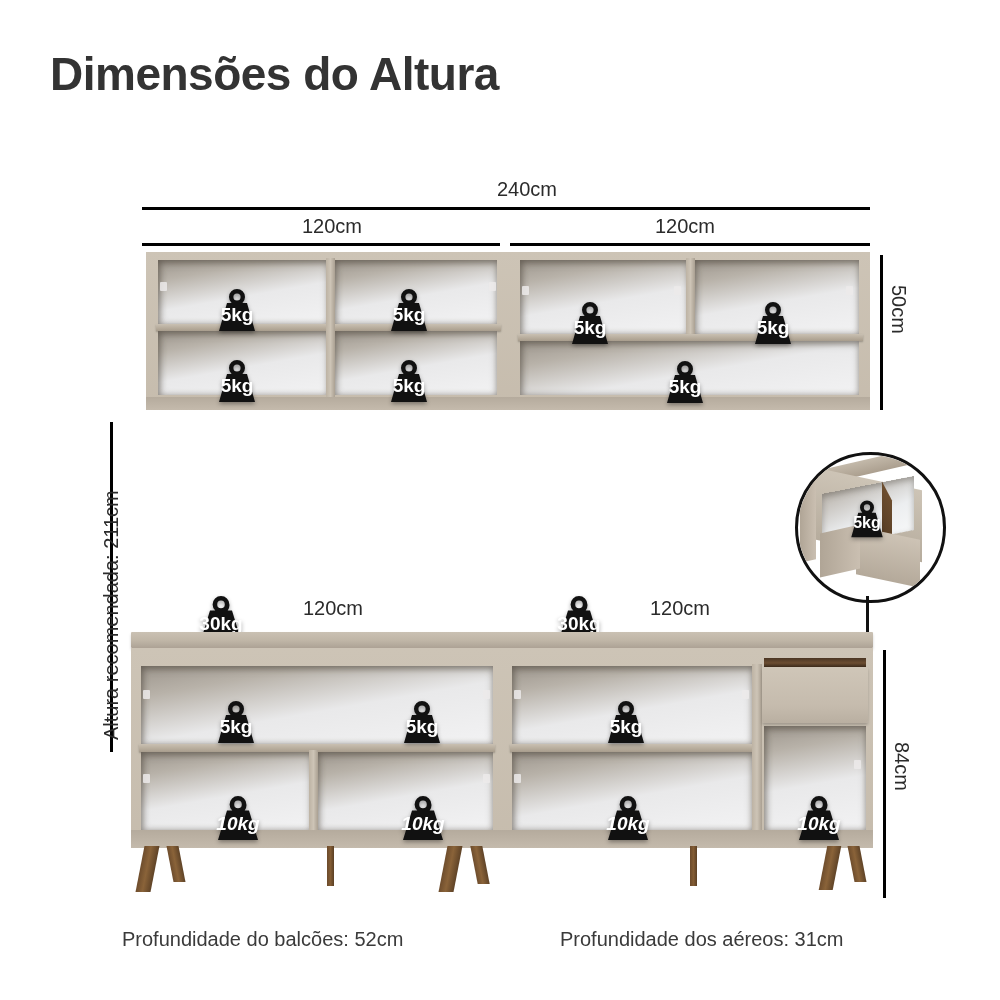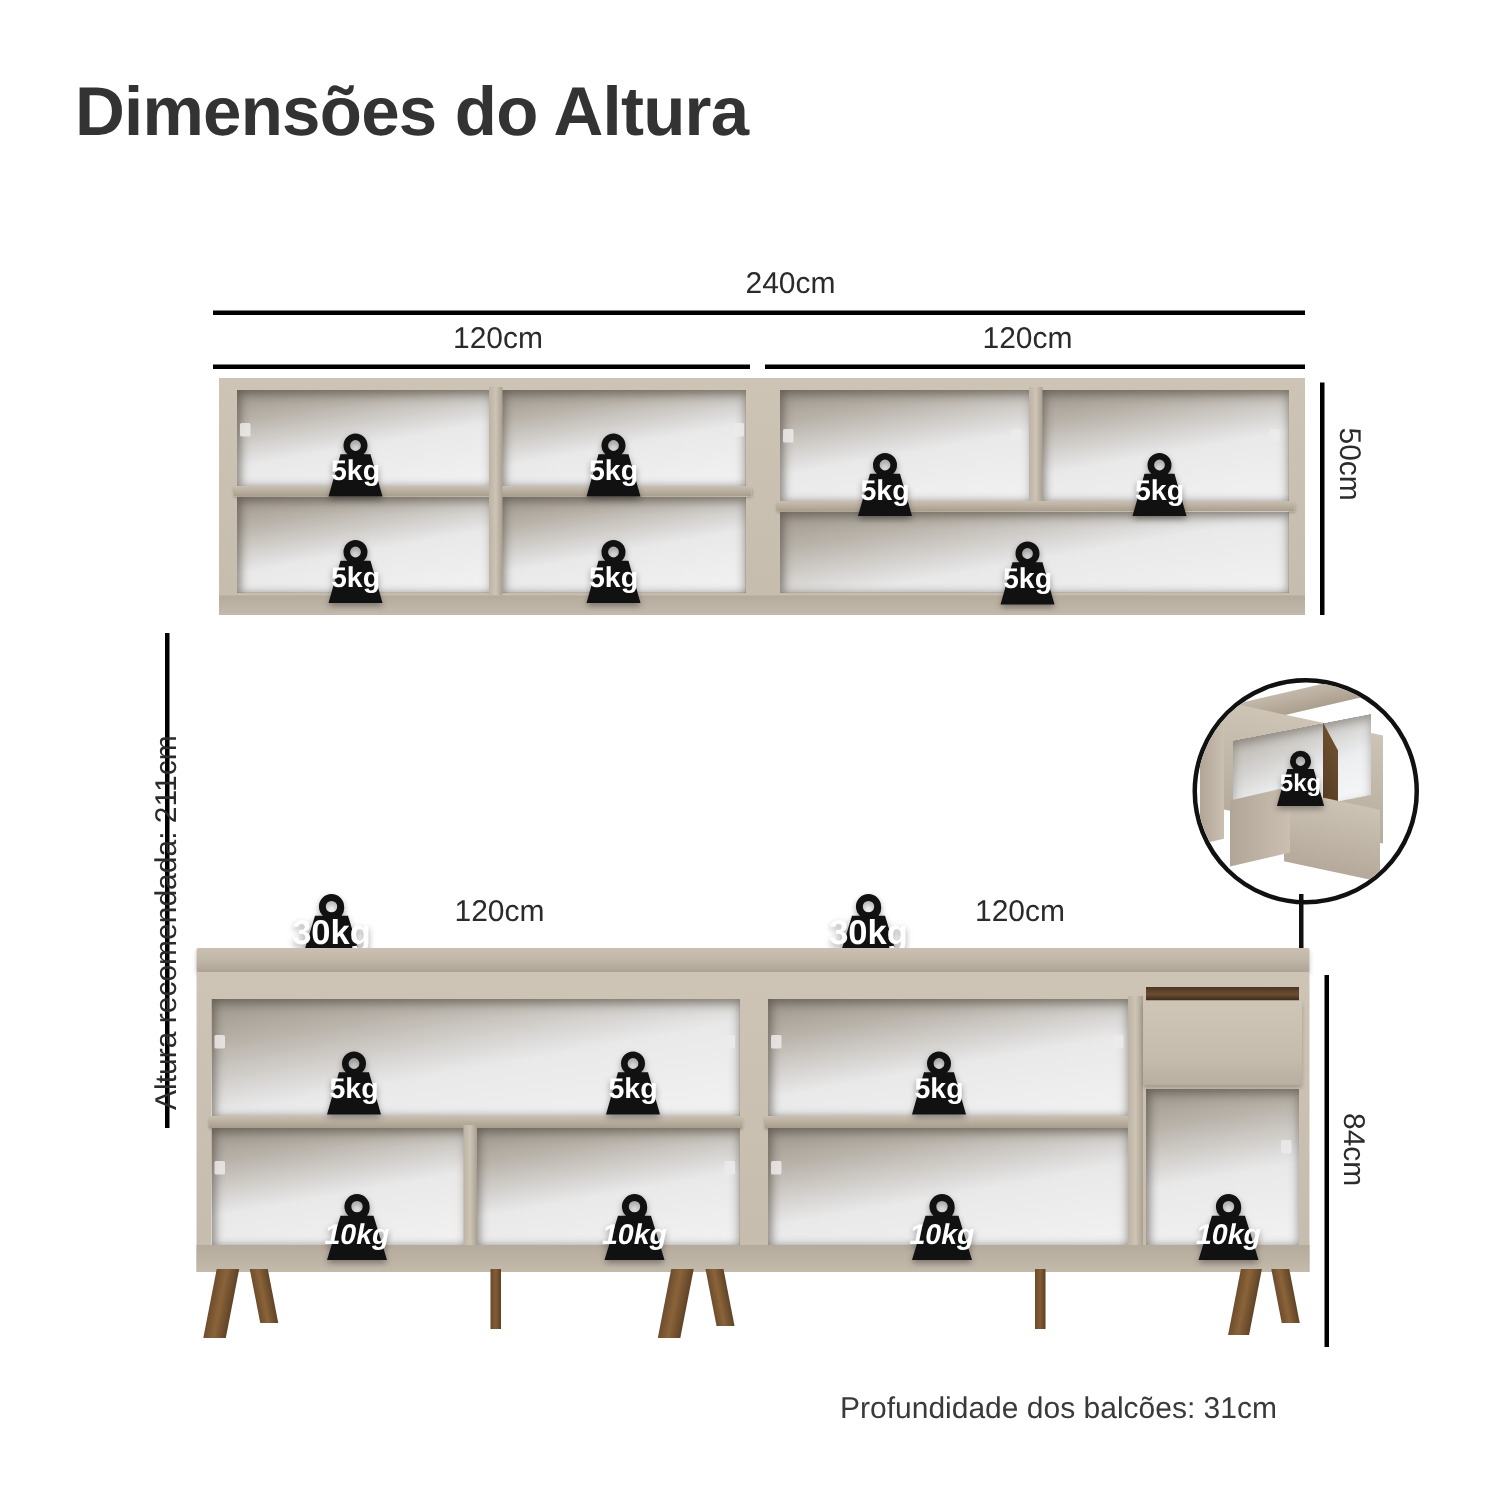--- a/index.html
+++ b/index.html
@@ -95,21 +95,21 @@
     filter:drop-shadow(0 2px 2px rgba(0,0,0,.35));
   }
   .wt svg{position:absolute;left:0;top:0;width:100%;height:100%;}
   .wt span{position:relative;z-index:2;line-height:1;}
 
   .wt-5{width:56px;height:48px;}
   .wt-5 span{font-size:19px;padding-bottom:9px;}
   .wt-10{width:66px;height:50px;font-style:italic;}
   .wt-10 span{font-size:19px;padding-bottom:9px;}
   .wt-30{width:66px;height:50px;}
-  .wt-30 span{font-size:23px;padding-bottom:9px;margin-top:23px;}
+  .wt-30 span{font-size:19px;padding-bottom:9px;margin-top:23px;}
   .wt-cal{width:50px;height:42px;}
   .wt-cal span{font-size:16px;padding-bottom:8px;}
 
   
   .callout{
     position:absolute;border:3px solid #111;border-radius:50%;
     overflow:hidden;background:#fff;
   }
   .co-inner{position:absolute;left:0;top:0;width:100%;height:100%;}
   .co-top{
@@ -354,15 +354,16 @@
   <div class="wt wt-10" style="left:786px;top:792px;">
     <svg viewBox="0 0 66 50">
         <path d="M33 4a8.4 8.4 0 0 0-8.4 8.4 8.4 8.4 0 0 0 2.7 6.1H22L13 48h40L44 18.5h-4.3A8.4 8.4 0 0 0 41.4 12.4 8.4 8.4 0 0 0 33 4zm0 4.6a3.8 3.8 0 1 1 0 7.6 3.8 3.8 0 0 1 0-7.6z" fill="#111"></path>
       </svg>
     <span>10kg</span>
   </div>
 
   <div class="vrule" style="left:883px;top:650px;height:248px;"></div>
   <div class="vlabel" style="left:913px;top:742px;">84cm</div>
 
-  <div class="foot" style="left:560px;top:928px;">Profundidade dos balcões: 31cm</div>
+  <div class="foot" style="left:122px;top:928px;">Profundidade do balcões: 52cm</div>
+  <div class="foot" style="left:560px;top:928px;">Profundidade dos aéreos: 31cm</div>
 
 </div>
 
 </body></html>

